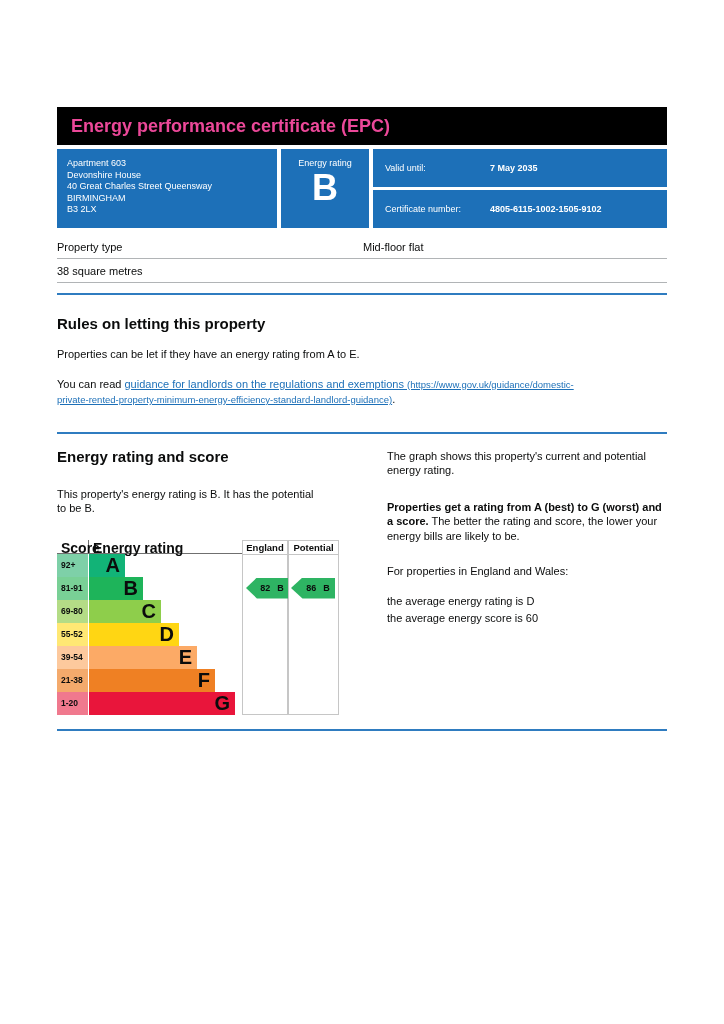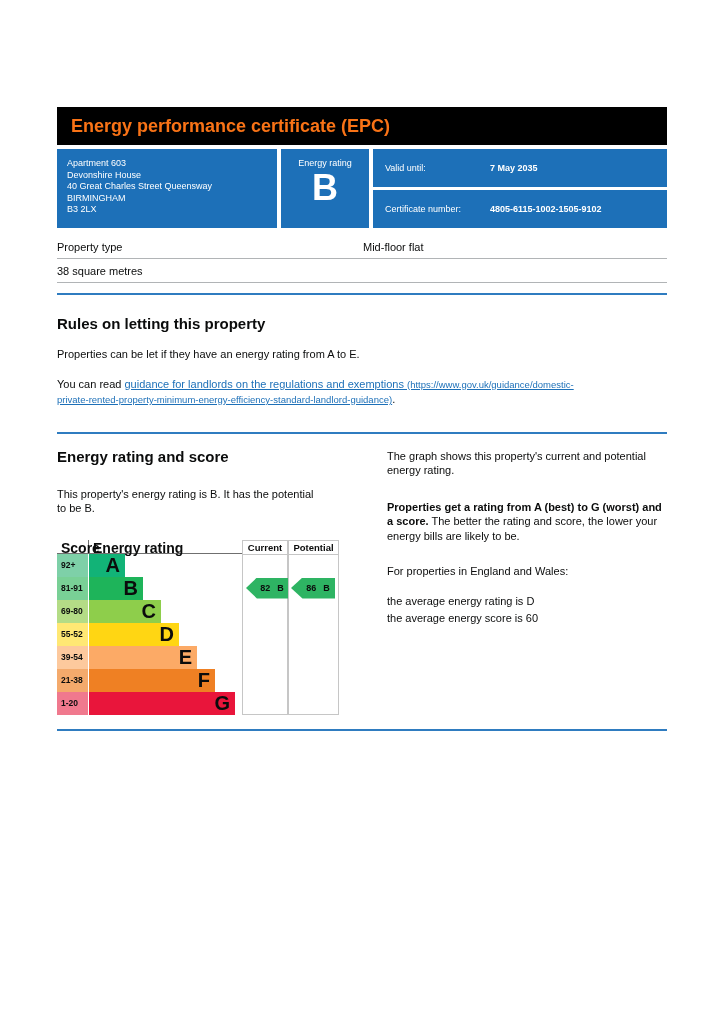--- a/index.html
+++ b/index.html
@@ -6,21 +6,21 @@
   body{
     width:724px;height:1024px;background:#ffffff;
     font-family:"Liberation Sans","DejaVu Sans",sans-serif;
     color:#0b0c0c;-webkit-font-smoothing:antialiased;
   }
   .page{position:relative;width:724px;height:1024px;overflow:hidden;background:#fff;}
   .content{position:absolute;left:57px;top:107px;width:610px;}
 
   
   .title-bar{
-    background:#000;color:#f97316;height:38px;line-height:38px;
+    background:#000;color:#ec4899;height:38px;line-height:38px;
     font-size:18px;font-weight:bold;padding-left:14px;box-sizing:border-box;
   }
 
   
   .summary{display:flex;gap:4px;margin-top:4px;height:79px;}
   .bluebox{background:#1d70b8;color:#fff;box-sizing:border-box;}
   .address-box{width:220px;padding:9px 10px;font-size:9px;line-height:11.5px;}
   .rating-box{width:88px;text-align:center;padding-top:9px;font-size:9px;}
   .rating-box .big-letter{font-size:36px;font-weight:bold;line-height:38px;margin-top:1px;}
   .validity{flex:1;display:flex;flex-direction:column;gap:3px;}
@@ -138,21 +138,21 @@
       <div class="left-col">
         <h2>Energy rating and score</h2>
         <p class="left-p1">This property's energy rating is B. It has the potential to be B.</p>
 
         <div class="chart">
           <div class="chart-header-left">
             <div class="h-score">Score</div>
             <div class="h-rating">Energy rating</div>
           </div>
           <div class="chart-col col-current">
-            <div class="col-label">Current</div>
+            <div class="col-label">England</div>
           </div>
           <div class="chart-col col-potential">
             <div class="col-label">Potential</div>
           </div>
           <div>
               <div class="band-row" style="top: 14px;">
                 <div class="band-score" style="background: rgb(126, 208, 168);">92+</div>
                 <div class="band-bar" style="background: rgb(18, 179, 119); width: 36px;">
                   <span class="band-letter">A</span>
                 </div>

